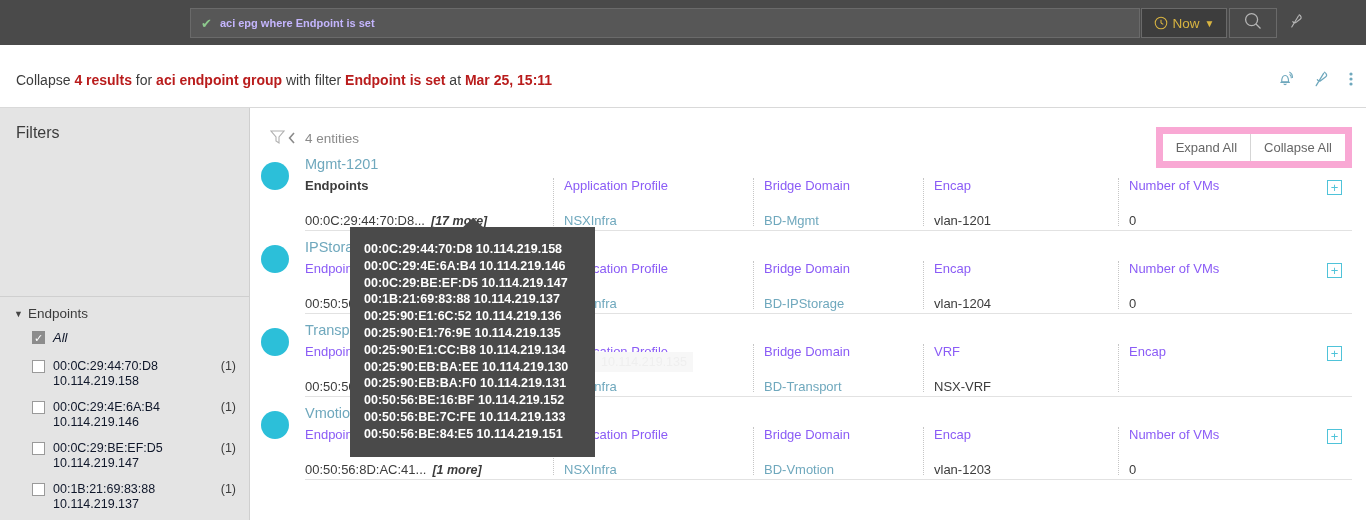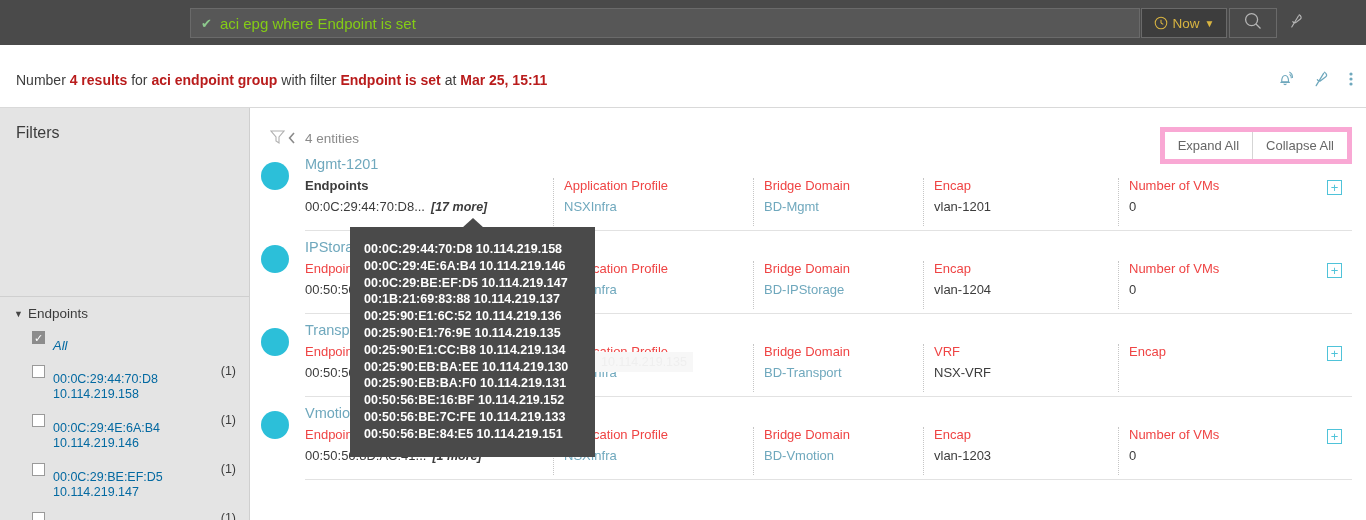--- a/index.html
+++ b/index.html
@@ -15,21 +15,21 @@
   .topbar {
     position: absolute; left: 0; top: 0; width: 1366px; height: 45px;
     background: #4a4a4a;
   }
   .search-wrap {
     position: absolute; left: 190px; top: 8px; width: 950px; height: 30px;
     background: #575757; border: 1px solid #6a6a6a;
     display: flex; align-items: center; padding: 0 10px;
   }
   .check-icon { color: #8dc98d; font-size: 13px; margin-right: 8px; line-height: 1; }
-  .query-text { color: #84cc16; font-size: 15px; white-space: nowrap; }
+  .query-text { color: #c4b5fd; font-size: 11px; white-space: nowrap; font-weight: bold; }
 
   .now-btn {
     position: absolute; left: 1141px; top: 8px; width: 86px; height: 30px;
     background: #3d3d3d; border: 1px solid #6a6a6a;
     display: flex; align-items: center; justify-content: center;
     color: #d8b441; font-size: 13.5px; cursor: pointer;
   }
   .clock-ic { margin-right: 5px; display: inline-flex; }
   .caret-d { margin-left: 5px; font-size: 10px; }
 
@@ -93,43 +93,43 @@
   .cb {
     position: absolute; left: 32px; top: 1px;
     width: 13px; height: 13px; background: #fff;
     border: 1px solid #9a9a9a;
   }
   .cb.checked {
     background: #8c8c8c; border-color: #8c8c8c;
     color: #fff; font-size: 11px; line-height: 12px; text-align: center;
   }
   .opt-label {
-    margin-left: 21px; font-size: 12.5px; color: #0369a1;
-    line-height: 15px; flex: 1; margin-top: 8px;
+    margin-left: 21px; font-size: 12.5px; color: #0f172a;
+    line-height: 15px; flex: 1;
   }
   .opt-label .ip { display: block; }
   .opt-label.all { font-style: italic; font-size: 13px; }
   .opt-count { font-size: 12.5px; color: #3c3c3c; margin-left: 4px; }
 
   
   .results { position: absolute; left: 250px; top: 108px; width: 1116px; height: 412px; background: #fff; }
   .res-head {
     position: absolute; left: 0; top: 12px; width: 1116px; height: 40px;
   }
   .funnel-grp {
     position: absolute; left: 20px; top: 9px;
     display: flex; align-items: center; gap: 3px; cursor: pointer;
   }
   .entities-lbl {
     position: absolute; left: 55px; top: 11px;
     font-size: 13.5px; color: #8a8a8a;
   }
   .exp-grp {
     position: absolute; right: 14px; top: 7px;
-    display: flex; border: 5px solid #f9a8d4;
+    display: flex; border: 7px solid #f9a8d4;
   }
   .exp-grp button {
     background: #fff; border: none; border-right: 1px solid #d5d5d5;
     padding: 6px 13px; font-size: 13px; color: #666; cursor: pointer;
     font-family: "Liberation Sans", sans-serif;
   }
   .exp-grp button:last-child { border-right: none; }
 
   
   .rows { position: absolute; left: 0; top: 40px; width: 1116px; }
@@ -146,24 +146,24 @@
   .ent-name {
     position: absolute; left: 0; top: 8px;
     font-size: 14.5px; color: #6fa8bd; cursor: pointer;
   }
   .cols { position: absolute; left: 0; top: 30px; width: 1047px; height: 48px; display: flex; }
   .col {
     position: relative; padding-left: 10px;
     border-left: 1px dotted #c6c6c6;
   }
   .col.first { border-left: none; padding-left: 0; }
-  .col-lbl { font-size: 13px; color: #ef4444; white-space: nowrap; }
+  .col-lbl { font-size: 13px; color: #8b5cf6; white-space: nowrap; }
   .col-lbl.strong { color: #3c3c3c; font-weight: bold; }
   .col-val {
-    margin-top: 6px; font-size: 13px; color: #3c3c3c; white-space: nowrap;
+    margin-top: 20px; font-size: 13px; color: #3c3c3c; white-space: nowrap;
   }
   .col-val.link { color: #6fa8bd; cursor: pointer; }
   .more-tag {
     font-style: italic; font-weight: bold; font-size: 12.5px;
     color: #3c3c3c; margin-left: 6px; cursor: pointer;
   }
   .plus-btn {
     position: absolute; right: 10px; top: 32px;
     width: 15px; height: 15px; border: 1px solid #4fc3d9;
     color: #4fc3d9; font-size: 13px; line-height: 13px;
@@ -226,21 +226,21 @@
     <span>
       <svg width="18" height="18" viewBox="0 0 20 20">
         <path d="M12.5 3.2c2 1.1 2.9 3.4 1.3 4.6l-5.2 4c-1.2.9-2.8.1-3.2-1.2M11.6 4.4 4.2 16.6" fill="none" stroke="#b5b5b5" stroke-width="1.3" stroke-linecap="round"></path>
       </svg>
     </span>
   </div>
 </div>
 
 <div class="summary">
   <div class="summary-text">
-    <span>Number </span><b>4 results</b><span> for </span><b>aci endpoint group</b><span> with filter </span><b>Endpoint is set</b><span> at </span><b>Mar 25, 15:11</b>
+    <span>Collapse </span><b>4 results</b><span> for </span><b>aci endpoint group</b><span> with filter </span><b>Endpoint is set</b><span> at </span><b>Mar 25, 15:11</b>
   </div>
   <div class="summary-icons">
     <span class="ic">
       <svg width="21" height="21" viewBox="0 0 22 22">
         <path d="M7 14.5c0-4 .3-6.6 3.6-6.6S14.2 10.5 14.2 14.5H7z" fill="none" stroke="#6fa8bd" stroke-width="1.2"></path>
         <line x1="5.6" y1="15.1" x2="15.6" y2="15.1" stroke="#6fa8bd" stroke-width="1.2"></line>
         <path d="M9.3 16.3c.2 1.4 2.3 1.4 2.5 0" fill="none" stroke="#6fa8bd" stroke-width="1.2"></path>
         <path d="M15.3 6.5c1.4 1 1.9 2.7 1.8 4.2M15 4.2c2.6 1.3 3.5 4 3.3 6.3" fill="none" stroke="#6fa8bd" stroke-width="1.1"></path>
       </svg>
     </span>

